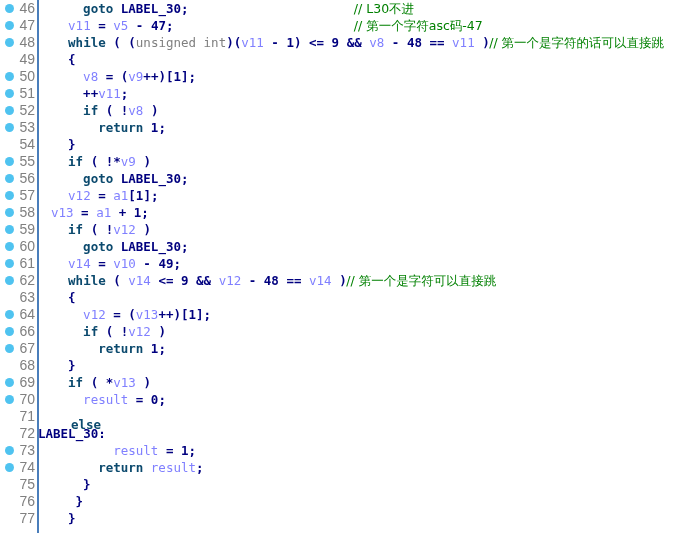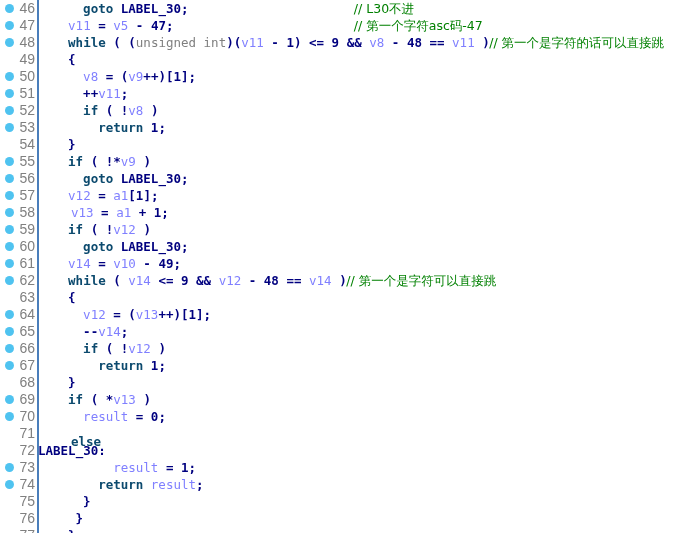--- a/index.html
+++ b/index.html
@@ -96,28 +96,27 @@
       <div class="code-row"><div class="gutter"><span class="bp-dot"></span><span class="lineno">48</span></div><div class="code" style="left: 68.08px;"><span class="kw">while</span> <span class="punc">(</span> <span class="punc">(</span><span class="type">unsigned int</span><span class="punc">)(</span><span class="var">v11</span> <span class="punc">-</span> <span class="num">1</span><span class="punc">)</span> <span class="punc">&lt;=</span> <span class="num">9</span> <span class="punc">&amp;&amp;</span> <span class="var">v8</span> <span class="punc">-</span> <span class="num">48</span> <span class="punc">==</span> <span class="var">v11</span> <span class="punc">)</span></div><div class="code cmt-cjk" style="left: 489.2px;">// 第一个是字符的话可以直接跳</div></div>
       <div class="code-row"><div class="gutter"><span class="lineno">49</span></div><div class="code" style="left: 68.08px;"><span class="punc">{</span></div></div>
       <div class="code-row"><div class="gutter"><span class="bp-dot"></span><span class="lineno">50</span></div><div class="code" style="left: 83.12px;"><span class="var">v8</span> <span class="punc">=</span> <span class="punc">(</span><span class="var">v9</span><span class="punc">++)[</span><span class="num">1</span><span class="punc">];</span></div></div>
       <div class="code-row"><div class="gutter"><span class="bp-dot"></span><span class="lineno">51</span></div><div class="code" style="left: 83.12px;"><span class="punc">++</span><span class="var">v11</span><span class="punc">;</span></div></div>
       <div class="code-row"><div class="gutter"><span class="bp-dot"></span><span class="lineno">52</span></div><div class="code" style="left: 83.12px;"><span class="kw">if</span> <span class="punc">(</span> <span class="punc">!</span><span class="var">v8</span> <span class="punc">)</span></div></div>
       <div class="code-row"><div class="gutter"><span class="bp-dot"></span><span class="lineno">53</span></div><div class="code" style="left: 98.16px;"><span class="kw">return</span> <span class="num">1</span><span class="punc">;</span></div></div>
       <div class="code-row"><div class="gutter"><span class="lineno">54</span></div><div class="code" style="left: 68.08px;"><span class="punc">}</span></div></div>
       <div class="code-row"><div class="gutter"><span class="bp-dot"></span><span class="lineno">55</span></div><div class="code" style="left: 68.08px;"><span class="kw">if</span> <span class="punc">(</span> <span class="punc">!*</span><span class="var">v9</span> <span class="punc">)</span></div></div>
       <div class="code-row"><div class="gutter"><span class="bp-dot"></span><span class="lineno">56</span></div><div class="code" style="left: 83.12px;"><span class="kw">goto</span> <span class="lbl">LABEL_30</span><span class="punc">;</span></div></div>
       <div class="code-row"><div class="gutter"><span class="bp-dot"></span><span class="lineno">57</span></div><div class="code" style="left: 68.08px;"><span class="var">v12</span> <span class="punc">=</span> <span class="var">a1</span><span class="punc">[</span><span class="num">1</span><span class="punc">];</span></div></div>
-      <div class="code-row"><div class="gutter"><span class="bp-dot"></span><span class="lineno">58</span></div><div class="code" style="left: 71px;"><span class="var">v13</span> <span class="punc">=</span> <span class="var">a1</span> <span class="punc">+</span> <span class="num">1</span><span class="punc">;</span></div></div>
+      <div class="code-row"><div class="gutter"><span class="bp-dot"></span><span class="lineno">58</span></div><div class="code" style="left: 51px;"><span class="var">v13</span> <span class="punc">=</span> <span class="var">a1</span> <span class="punc">+</span> <span class="num">1</span><span class="punc">;</span></div></div>
       <div class="code-row"><div class="gutter"><span class="bp-dot"></span><span class="lineno">59</span></div><div class="code" style="left: 68.08px;"><span class="kw">if</span> <span class="punc">(</span> <span class="punc">!</span><span class="var">v12</span> <span class="punc">)</span></div></div>
       <div class="code-row"><div class="gutter"><span class="bp-dot"></span><span class="lineno">60</span></div><div class="code" style="left: 83.12px;"><span class="kw">goto</span> <span class="lbl">LABEL_30</span><span class="punc">;</span></div></div>
       <div class="code-row"><div class="gutter"><span class="bp-dot"></span><span class="lineno">61</span></div><div class="code" style="left: 68.08px;"><span class="var">v14</span> <span class="punc">=</span> <span class="var">v10</span> <span class="punc">-</span> <span class="num">49</span><span class="punc">;</span></div></div>
       <div class="code-row"><div class="gutter"><span class="bp-dot"></span><span class="lineno">62</span></div><div class="code" style="left: 68.08px;"><span class="kw">while</span> <span class="punc">(</span> <span class="var">v14</span> <span class="punc">&lt;=</span> <span class="num">9</span> <span class="punc">&amp;&amp;</span> <span class="var">v12</span> <span class="punc">-</span> <span class="num">48</span> <span class="punc">==</span> <span class="var">v14</span> <span class="punc">)</span></div><div class="code cmt-cjk" style="left: 346.32px;">// 第一个是字符可以直接跳</div></div>
       <div class="code-row"><div class="gutter"><span class="lineno">63</span></div><div class="code" style="left: 68.08px;"><span class="punc">{</span></div></div>
       <div class="code-row"><div class="gutter"><span class="bp-dot"></span><span class="lineno">64</span></div><div class="code" style="left: 83.12px;"><span class="var">v12</span> <span class="punc">=</span> <span class="punc">(</span><span class="var">v13</span><span class="punc">++)[</span><span class="num">1</span><span class="punc">];</span></div></div>
-      <div class="code-row"><div class="gutter"><span class="bp-dot"></span><span class="lineno">65</span></div><div class="code" style="left: 83.12px;"><span class="punc">--</span><span class="var">v14</span><span class="punc">;</span></div></div>
       <div class="code-row"><div class="gutter"><span class="bp-dot"></span><span class="lineno">66</span></div><div class="code" style="left: 83.12px;"><span class="kw">if</span> <span class="punc">(</span> <span class="punc">!</span><span class="var">v12</span> <span class="punc">)</span></div></div>
       <div class="code-row"><div class="gutter"><span class="bp-dot"></span><span class="lineno">67</span></div><div class="code" style="left: 98.16px;"><span class="kw">return</span> <span class="num">1</span><span class="punc">;</span></div></div>
       <div class="code-row"><div class="gutter"><span class="lineno">68</span></div><div class="code" style="left: 68.08px;"><span class="punc">}</span></div></div>
       <div class="code-row"><div class="gutter"><span class="bp-dot"></span><span class="lineno">69</span></div><div class="code" style="left: 68.08px; text-align: center;"><span class="kw">if</span> <span class="punc">(</span> <span class="punc">*</span><span class="var">v13</span> <span class="punc">)</span></div></div>
       <div class="code-row"><div class="gutter"><span class="bp-dot"></span><span class="lineno">70</span></div><div class="code" style="left: 83.12px;"><span class="var">result</span> <span class="punc">=</span> <span class="num">0</span><span class="punc">;</span></div></div>
       <div class="code-row"><div class="gutter"><span class="lineno">71</span></div><div class="code" style="left: 71px; margin-top: 8px;"><span class="kw">else</span></div></div>
       <div class="code-row"><div class="gutter"><span class="lineno">72</span></div><div class="code" style="left: 38px;"><span class="lbl">LABEL_30:</span></div></div>
       <div class="code-row"><div class="gutter"><span class="bp-dot"></span><span class="lineno">73</span></div><div class="code" style="left: 113.2px; text-align: right;"><span class="var">result</span> <span class="punc">=</span> <span class="num">1</span><span class="punc">;</span></div></div>
       <div class="code-row"><div class="gutter"><span class="bp-dot"></span><span class="lineno">74</span></div><div class="code" style="left: 98.16px;"><span class="kw">return</span> <span class="var">result</span><span class="punc">;</span></div></div>
       <div class="code-row"><div class="gutter"><span class="lineno">75</span></div><div class="code" style="left: 83.12px;"><span class="punc">}</span></div></div>

